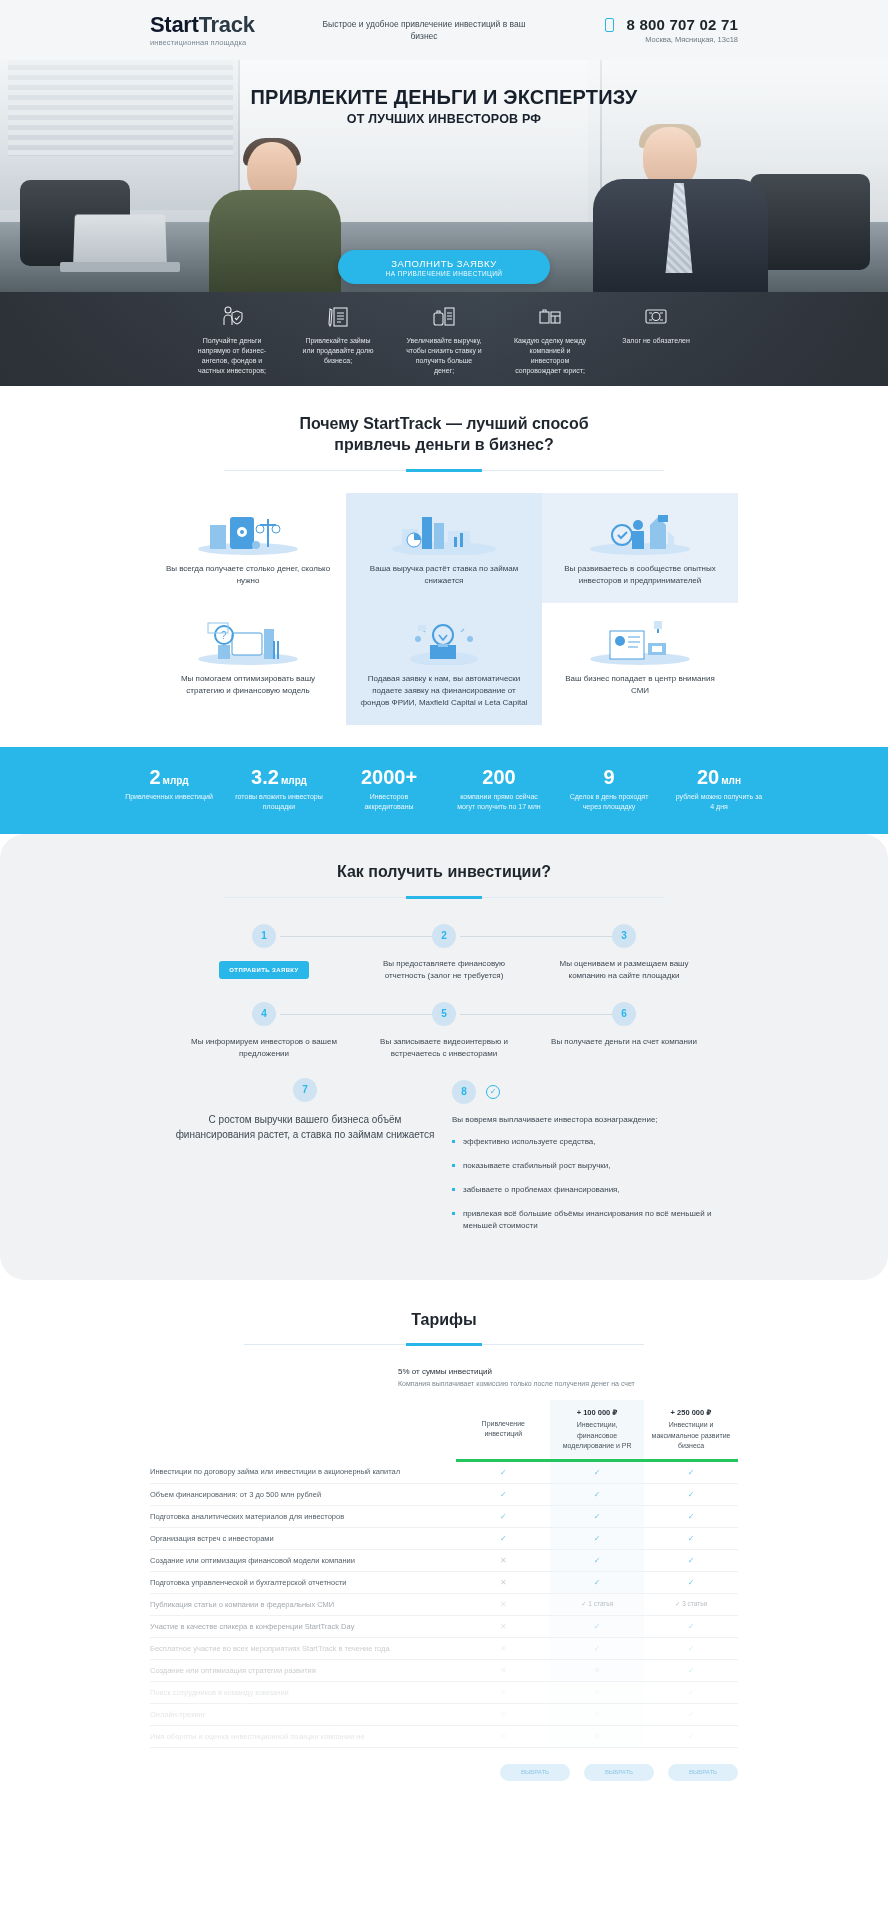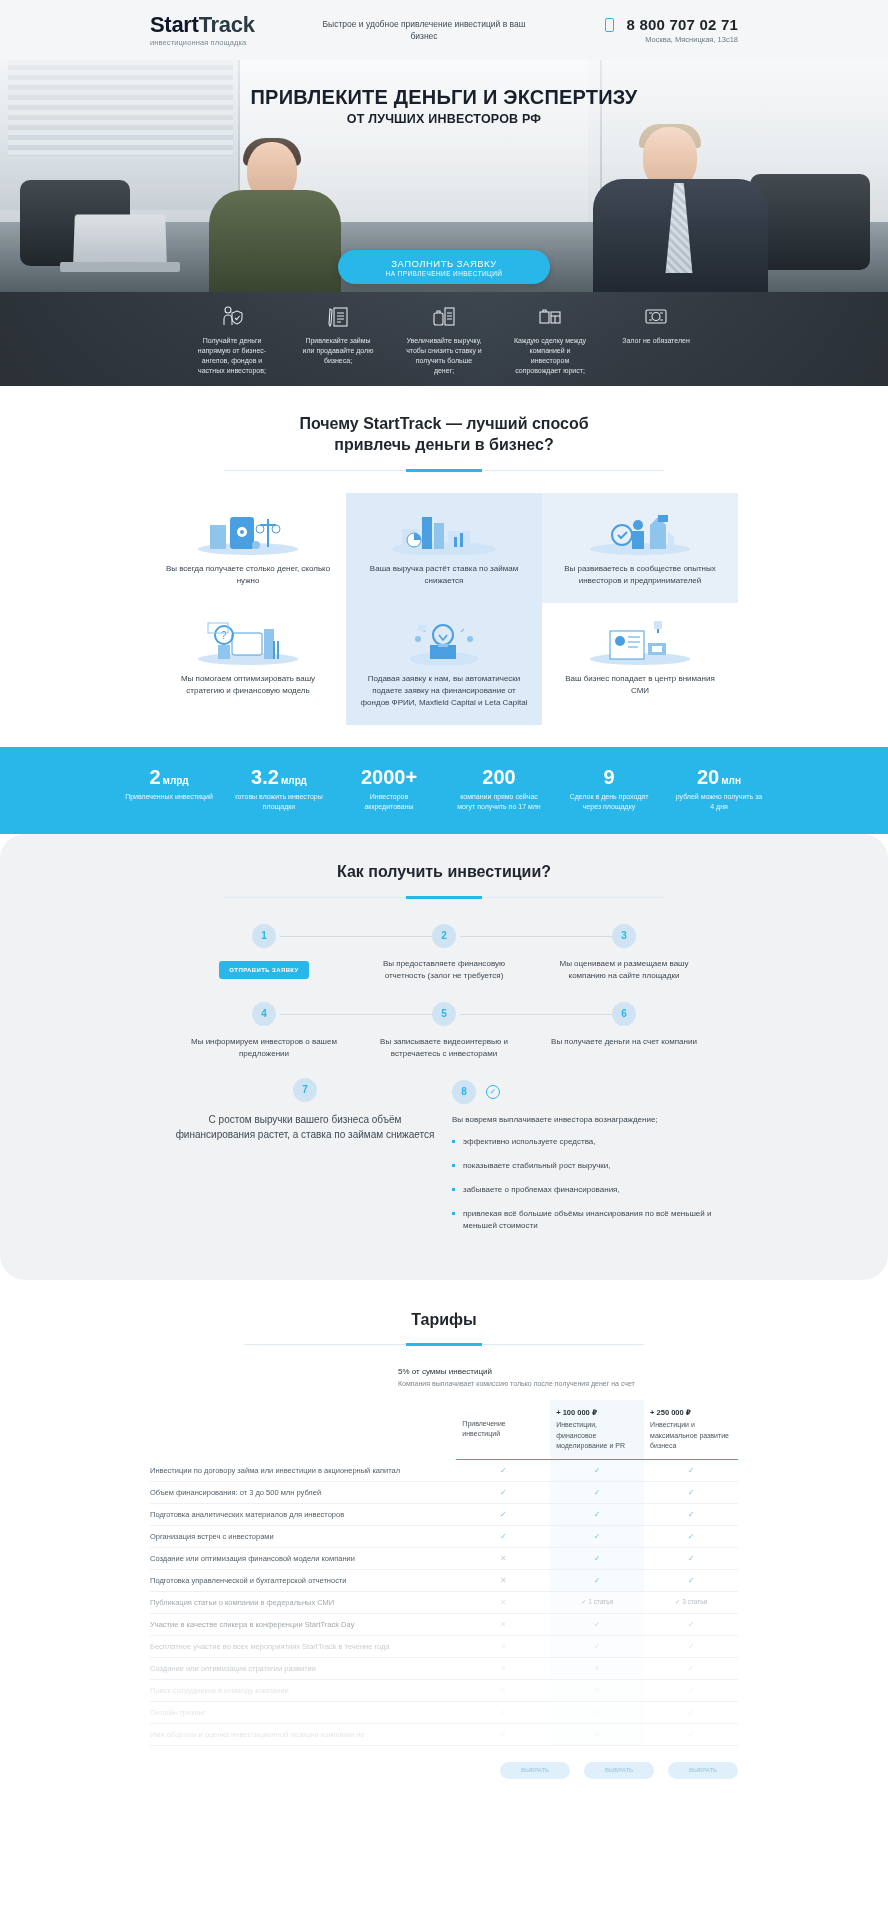--- a/index.html
+++ b/index.html
@@ -374,27 +374,27 @@
   .tariff-wrap { width: 588px; margin: 0 auto; }
   .tariff-note {
     margin: 22px 0 0 248px;
   }
   .tariff-note .t1 { font-size: 8px; color: #2b343c; margin-bottom: 3px; }
   .tariff-note .t2 { font-size: 7px; color: #7c878f; line-height: 1.45; }
   table.tariff { width: 100%; border-collapse: collapse; margin-top: 10px; }
   table.tariff th, table.tariff td { vertical-align: middle; }
   .th-empty { width: 248px; }
   .col-head {
-    text-align: left;
+    text-align: center;
     font-size: 7px;
     font-weight: normal;
     color: #4a555e;
     line-height: 1.45;
     padding: 8px 6px;
-    border-bottom: 1px solid #22c55e;
+    border-bottom: 3px solid #22c55e;
     width: 76px;
   }
   .col-head.hl { background: #f3f8fb; }
   .col-head .price {
     display: block; font-weight: bold; color: #2b343c; font-size: 7.5px; margin-bottom: 2px;
   }
   td.feat-name {
     font-size: 7.5px; color: #55616a;
     padding: 6px 8px 6px 0;
     border-bottom: 1px solid #eef2f5;

